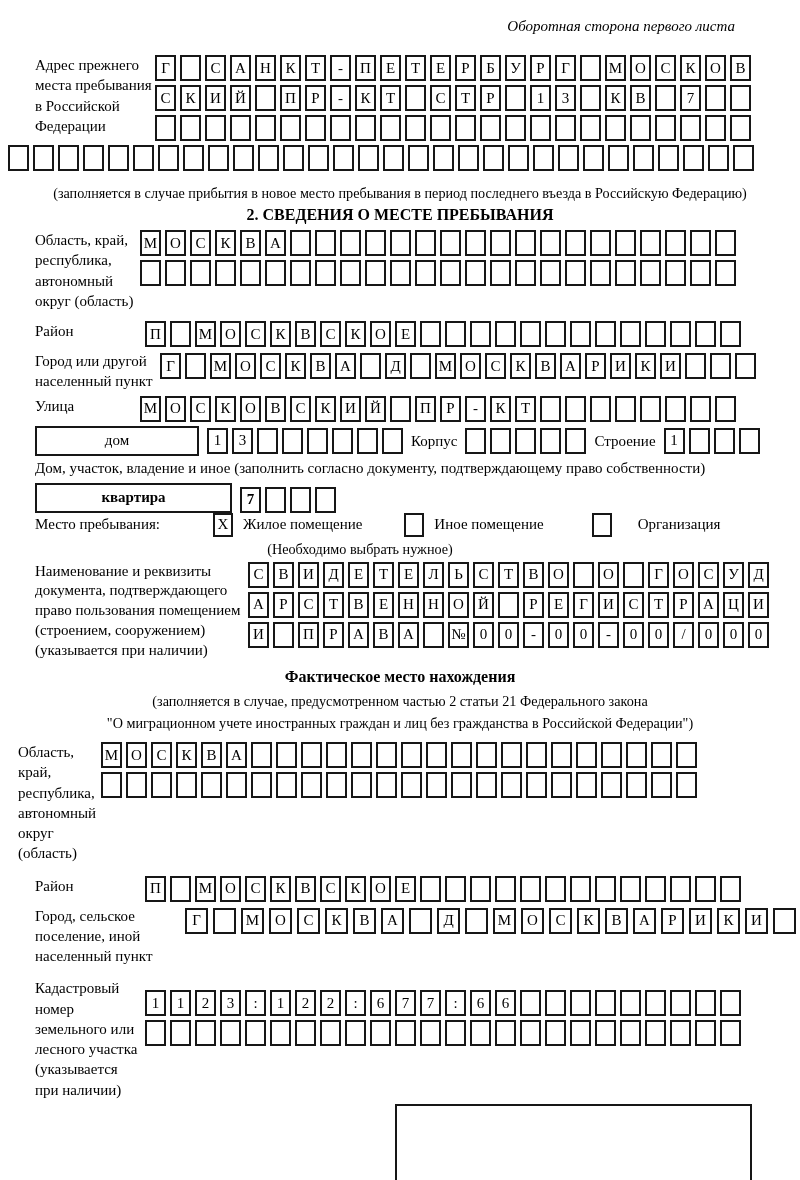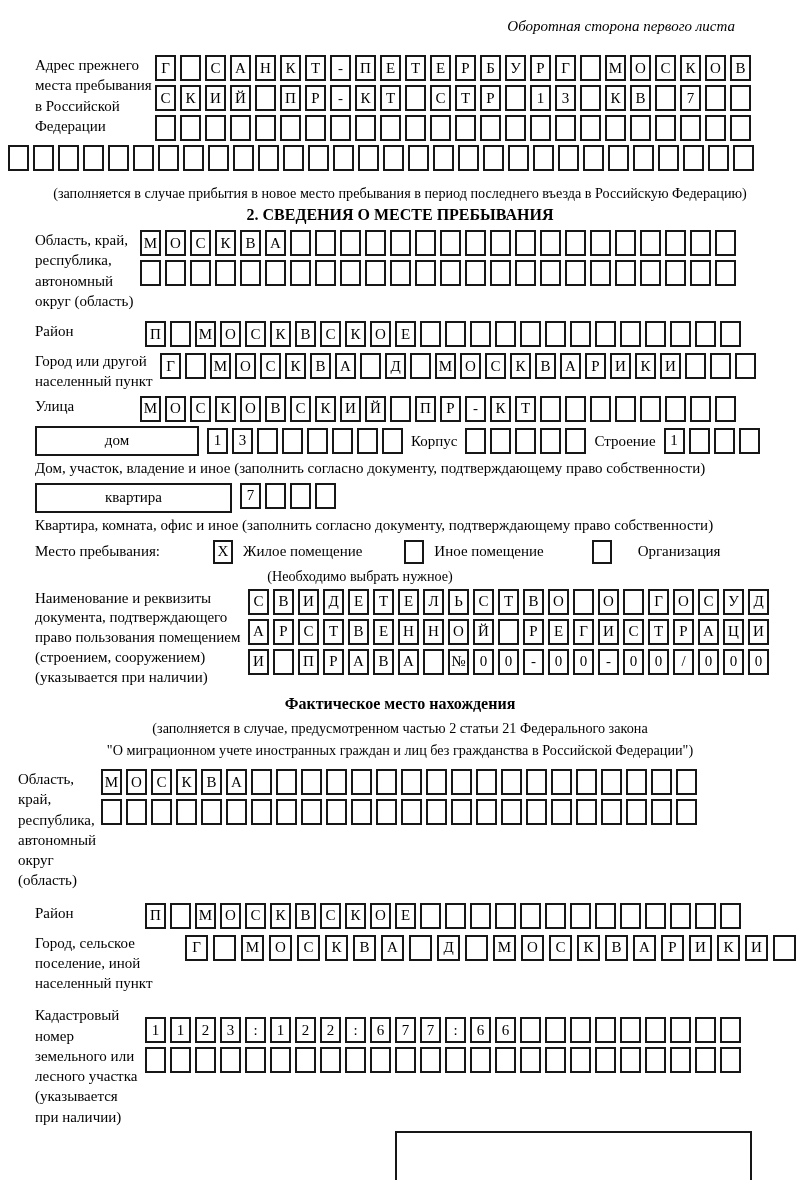--- a/index.html
+++ b/index.html
@@ -389,30 +389,29 @@
       <div class="inline-label">Строение</div>
       <div class="cellrow">
           <span class="cell">1</span>
           <span class="cell"></span>
           <span class="cell"></span>
           <span class="cell"></span>
         </div>
     </div>
     <div class="note-line">Дом, участок, владение и иное (заполнить согласно документу, подтверждающему право собственности)</div>
 
-    <div class="frow" style="align-items:flex-start;">
+    <div class="frow" style="align-items:flex-end;font-weight:bold;">
       <div class="widebox kv-box">квартира</div>
       <div class="cellrow" style="margin-left:8px;">
           <span class="cell">7</span>
           <span class="cell"></span>
           <span class="cell"></span>
           <span class="cell"></span>
         </div>
     </div>
-    <div class="note-line">Квартира, комната, офис и иное (заполнить согласно документу, подтверждающему право собственности)</div>
 
     <div class="chkrow">
       <span class="lead">Место пребывания:</span>
       <span class="chk">X</span>
       <span class="opt-label">Жилое помещение</span>
       <span class="chk" style="margin-left:28px;"></span>
       <span class="opt-label">Иное помещение</span>
       <span class="chk" style="margin-left:34px;"></span>
       <span class="opt-label" style="margin-left:26px;">Организация</span>
     </div>

